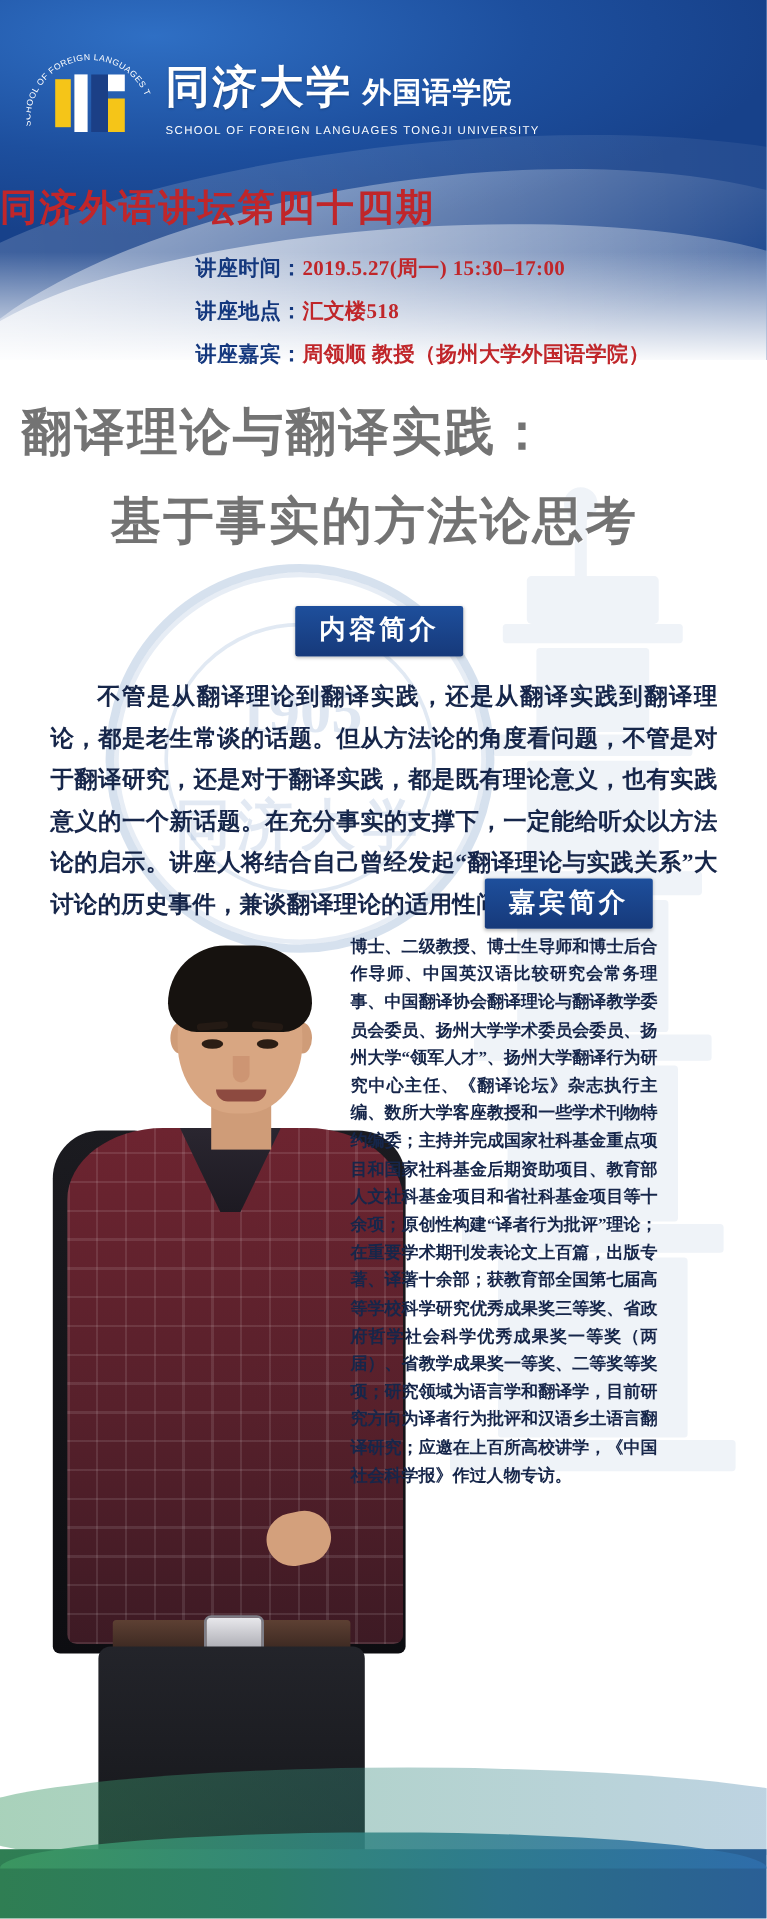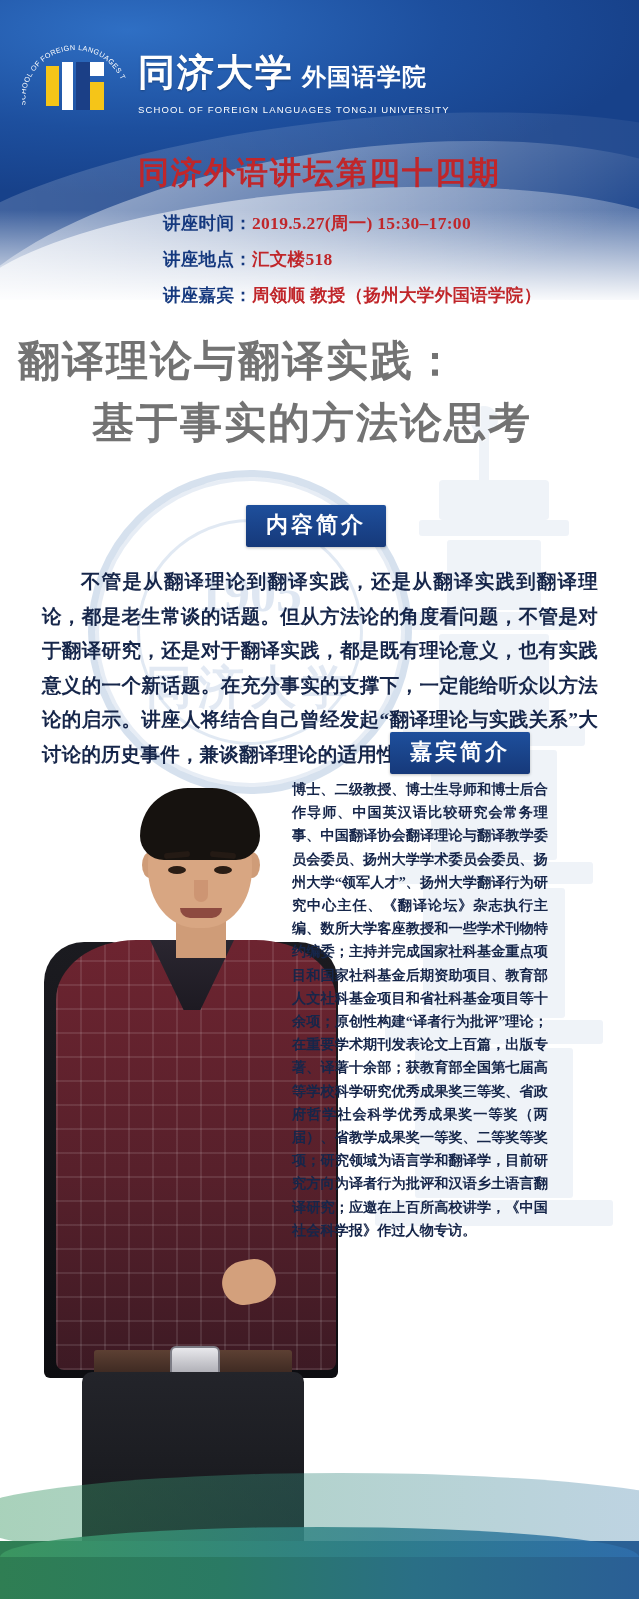--- a/index.html
+++ b/index.html
@@ -168,21 +168,20 @@
     width: 330px; height: 980px;
     z-index: 1;
     opacity: .30;
   }
 
   
   .forum-title {
     position: absolute;
     left: 0; top: 152px;
     width: 639px;
-    text-align: center;
     color: #c0262a;
     font-size: 31px;
     font-weight: bold;
     letter-spacing: 2px;
     z-index: 5;
   }
   .meta {
     position: absolute;
     left: 163px; top: 205px;
     z-index: 5;
@@ -200,36 +199,36 @@
     width: 639px;
     z-index: 5;
     color: #737373;
     font-weight: bold;
     font-size: 42px;
     letter-spacing: 2px;
     line-height: 62px;
     text-shadow: 1px 1px 0 rgba(255,255,255,.6);
   }
   .main-title .l1 { display: block; padding-left: 18px; }
-  .main-title .l2 { display: block; padding-left: 92px; }
+  .main-title .l2 { display: block; padding-left: 92px; margin-top: 12px; }
 
   .section-tag {
     position: absolute;
     z-index: 5;
     background: linear-gradient(180deg,#1e4f9c,#16397a);
     color: #fff;
     font-weight: bold;
     font-size: 22px;
     letter-spacing: 3px;
     padding: 5px 20px 7px 20px;
     border-radius: 2px;
     box-shadow: 0 1px 3px rgba(0,0,0,.25);
   }
   #tag-content { left: 246px; top: 505px; }
-  #tag-guest  { left: 390px; top: 732px; }
+  #tag-guest  { left: 404px; top: 732px; }
 
   .body-text {
     position: absolute;
     left: 42px; top: 565px;
     width: 556px;
     z-index: 5;
     color: #16264a;
     font-size: 19.5px;
     font-weight: bold;
     line-height: 34.5px;

